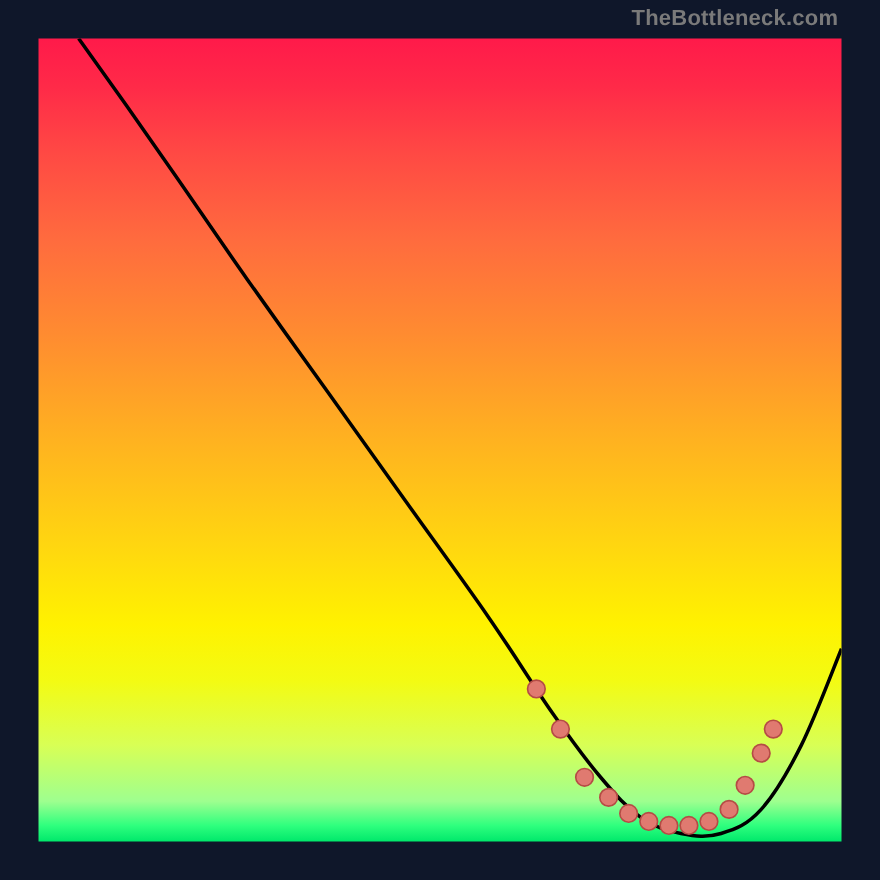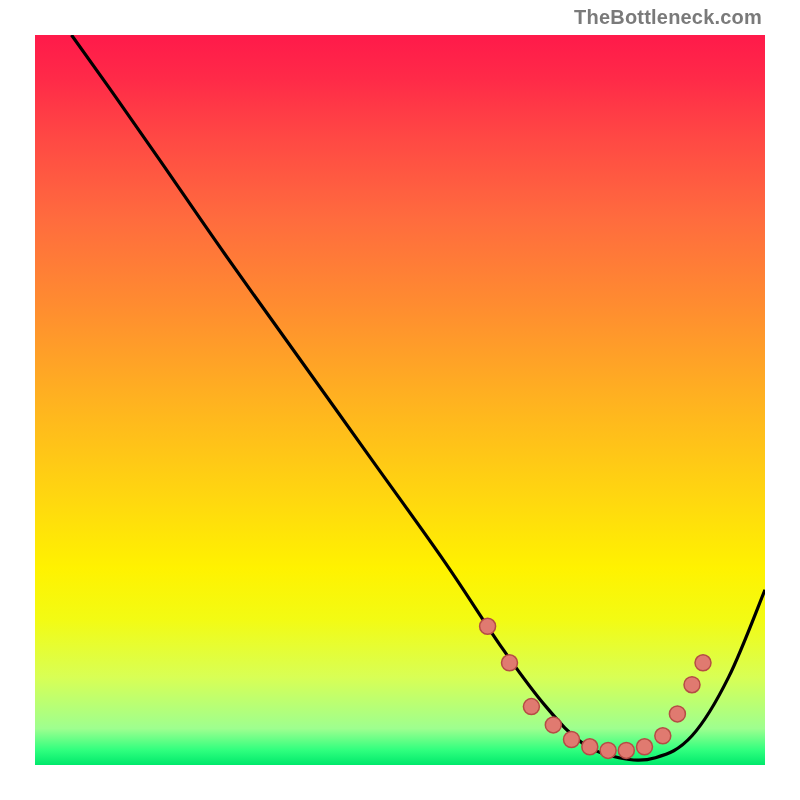--- a/index.html
+++ b/index.html
@@ -7,21 +7,21 @@
     padding: 0;
     width: 800px;
     height: 800px;
     background: #000;
     overflow: hidden;
   }
   .outer {
     position: relative;
     width: 800px;
     height: 800px;
-    background: #ffffff;
+    background: #0f172a;
   }
   .plot {
     position: absolute;
     left: 35px;
     top: 35px;
     width: 730px;
     height: 730px;
     background: linear-gradient(to bottom,
       #ff1a4a 0%,
       #ff2a48 6%,

